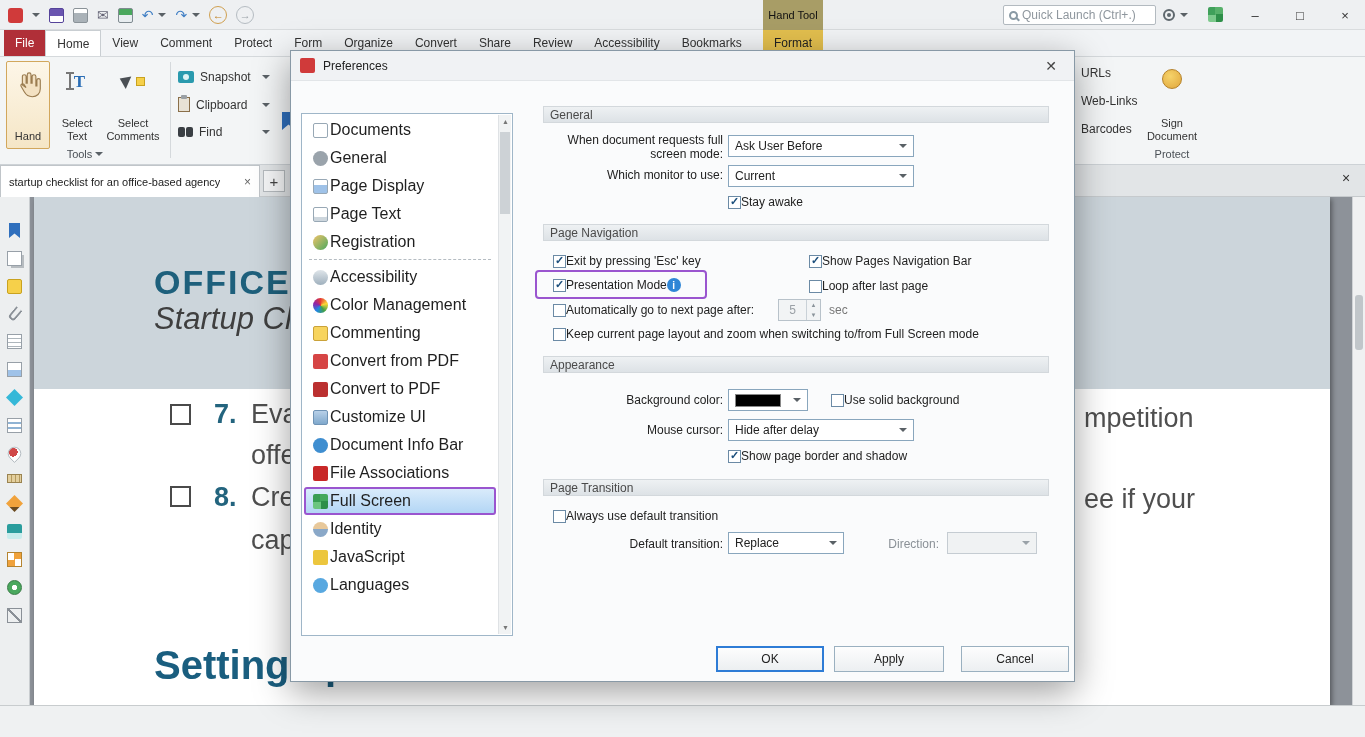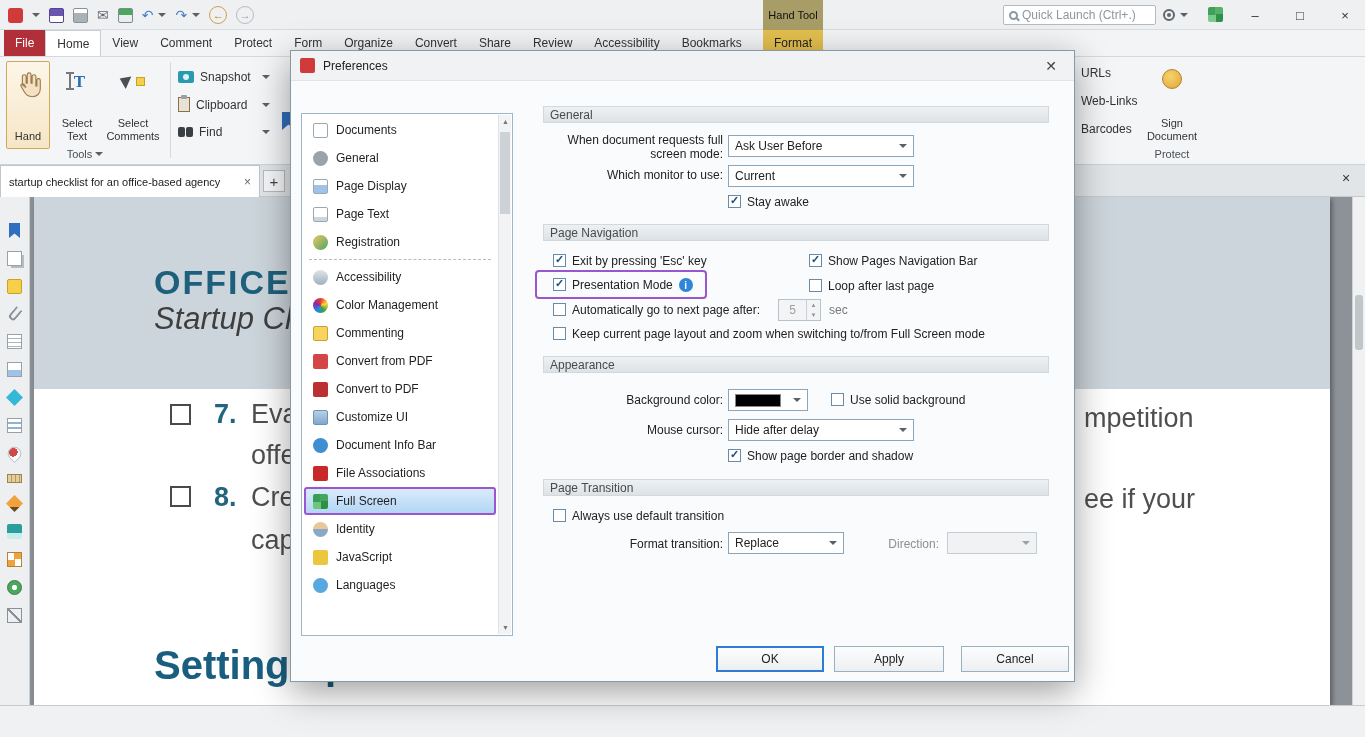--- a/index.html
+++ b/index.html
@@ -64,33 +64,33 @@
   #vscroll-doc{left:1352px;top:197px;width:13px;height:508px;background:#f0f1f2;border-left:1px solid #d0d3d6}
   
   #statusbar{left:0;top:705px;width:1365px;height:32px;background:#eff1f2;border-top:1px solid #c8ccce}
   
   #dialog{left:290px;top:50px;width:785px;height:632px;background:#fafbfc;border:1px solid #8899a6;box-shadow:0 10px 34px rgba(0,0,0,.38);z-index:10}
   #dlgtitle{height:30px;background:#f0f2f4;display:flex;align-items:center;gap:8px;padding:0 9px;border-bottom:1px solid #e2e5e8}
   #dlgclose{margin-left:auto;width:28px;height:22px;display:flex;align-items:center;justify-content:center;color:#444;font-size:14px}
   #dlgsearch{position:absolute;left:10px;top:40px;width:212px;height:22px;background:#fff;border:1px solid #9fb6c8;display:flex;align-items:center;gap:5px;padding:0 5px}
   #dlgsearch input::placeholder{color:#8f979e}
   #catlist{position:absolute;left:10px;top:62px;width:212px;height:523px;background:#fff;border:1px solid #9fb6c8;padding:2px 16px 2px 2px}
-  .cat{height:28px;display:flex;align-items:center;gap:8px;padding-left:7px;font-size:12px;color:#1f1f1f;border:2px solid transparent}
+  .cat{height:28px;display:flex;align-items:center;gap:2px;padding-left:7px;font-size:16px;color:#1f1f1f;border:2px solid transparent}
   .cat.sel{background:linear-gradient(#d9ebfb,#b3d6f5);border:2px solid #9a55cf;border-radius:3px}
   .cico{width:15px;height:15px;border-radius:2px;flex:none}
   .dots{border-top:1px dashed #b5bcc2;margin:3px 5px}
   .lscroll{position:absolute;right:1px;top:1px;bottom:1px;width:13px;background:#f1f3f4;border-left:1px solid #dfe2e5}
   .lthumb{position:absolute;left:1px;right:1px;top:17px;height:82px;background:#cdd2d6}
   .sarrow{position:absolute;left:0;width:13px;height:13px;font-size:7px;color:#777;display:flex;align-items:center;justify-content:center}
   .ghead{position:absolute;left:252px;width:506px;height:17px;background:linear-gradient(#eef1f3,#dde2e6);border:1px solid #d3d8dc;display:flex;align-items:center;padding-left:6px;color:#4a4a4a}
   .rlab{position:absolute;text-align:right;font-size:12px;color:#222;line-height:14px}
   .combo{position:absolute;height:22px;background:#fff;border:1px solid #89a6bd;display:flex;align-items:center;padding:0 6px;font-size:12px;color:#222}
   .combo .caret{margin-left:auto}
   .combo.disabled{background:#f0f2f3;border-color:#c5ccd2}
-  .cbrow{position:absolute;display:flex;align-items:flex-start;gap:6px;font-size:12px;color:#222;white-space:nowrap}
+  .cbrow{position:absolute;display:flex;align-items:center;font-size:12px;color:#222;white-space:nowrap}
   .cb{width:13px;height:13px;background:#fff;border:1px solid #6b8aa5;display:inline-block;position:relative;flex:none}
   .cb.on::after{content:"✓";position:absolute;left:1px;top:-2px;font-size:11px;font-weight:bold;color:#1c4f7c}
   .hibox{position:absolute;border:2px solid #9a55cf;border-radius:4px;pointer-events:none}
   .info{width:14px;height:14px;border-radius:50%;background:#2f86d6;color:#fff;font-size:10px;font-weight:bold;display:flex;align-items:center;justify-content:center;flex:none}
   .spin{position:absolute;width:43px;height:22px;border:1px solid #b8c2ca;background:#f2f4f5;display:flex}
   .spinval{flex:1;display:flex;align-items:center;justify-content:center;color:#9aa0a6}
   .spinarrows{width:14px;border-left:1px solid #c9d1d7;display:flex;flex-direction:column}
   .spinarrows span{flex:1;display:flex;align-items:center;justify-content:center;font-size:6px;color:#8a939a}
   .btn{position:absolute;width:108px;height:26px;background:linear-gradient(#fdfdfd,#eceff1);border:1px solid #9ab0c0;display:flex;align-items:center;justify-content:center;font-size:12px;color:#222}
   .btn.def{border:2px solid #2e7cd6}
@@ -446,21 +446,21 @@
       <span>Show page border and shadow</span>
     </div>
 
   <div class="ghead" style="top:428px">
       <span>Page Transition</span>
     </div>
   <div class="cbrow" style="left:262px;top:458px">
       <span class="cb"></span>
       <span>Always use default transition</span>
     </div>
-  <div class="rlab" style="left:252px;top:486px;width:180px">Format transition:</div>
+  <div class="rlab" style="left:252px;top:486px;width:180px">Default transition:</div>
   <div class="combo" style="left:437px;top:481px;width:116px">
       <span>Replace</span>
       <span class="caret"></span>
     </div>
   <div class="rlab" style="left:592px;top:486px;width:56px;color:#8a9096">Direction:</div>
   <div class="combo disabled" style="left:656px;top:481px;width:90px">
       <span></span>
       <span class="caret" style="border-top-color:#9aa2a8"></span>
     </div>
 

